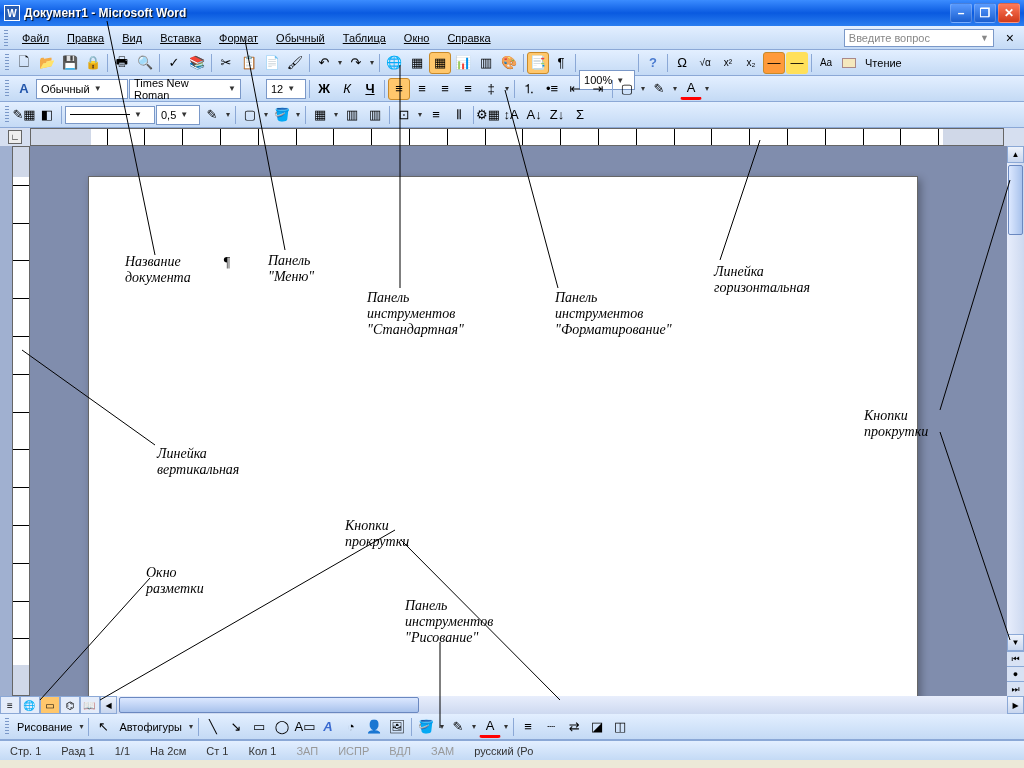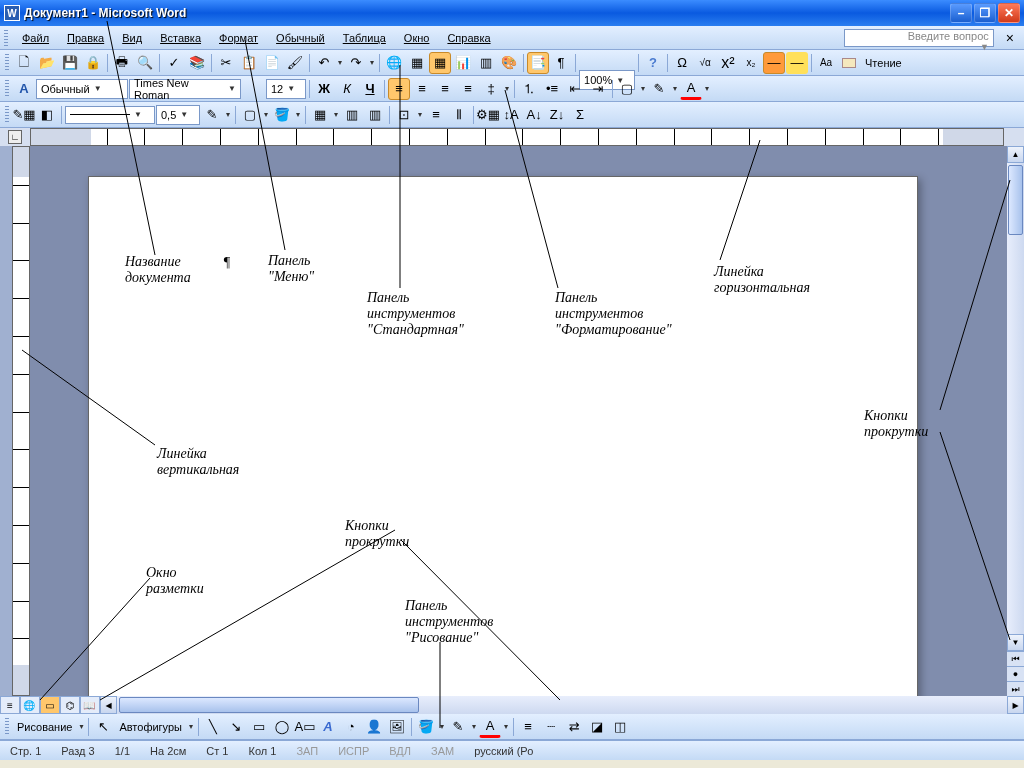--- a/index.html
+++ b/index.html
@@ -36,21 +36,21 @@
   .menubar {
     height: 24px; background: linear-gradient(to bottom,#e3efff,#c4daf5);
     border-bottom: 1px solid #8ba8d6;
     display:flex; align-items:center; padding: 0 4px; gap:2px;
     position: relative;
   }
   .menubar .grip { width:4px;height:16px;background:repeating-linear-gradient(to bottom,#7a98c8 0 1px,transparent 1px 3px);margin-right:4px; }
   .menu-item { padding: 2px 8px; cursor:default; color:#000; }
   .menu-item u { text-decoration: underline; }
   .help-box {
-    margin-left:auto; width:150px; height:18px; border:1px solid #7a98c8;background:#fff;display:flex;align-items:flex-end;padding:0 4px;color:#888;font-size:11px;flex-direction:column;
+    margin-left:auto; width:150px; height:18px; border:1px solid #7a98c8;background:#fff;display:flex;align-items:center;padding:0 4px;color:#888;font-size:11px;
   }
   .help-close { font-family: Arial; font-size: 14px; padding: 0 6px; margin-left: 4px; color:#000; }
 
   
   .toolbar {
     height: 26px; background: linear-gradient(to bottom,#e3efff,#c4daf5);
     border-bottom: 1px solid #8ba8d6;
     display:flex; align-items:center; padding: 0 2px; gap:1px;
   }
   .tb-grip { width:4px;height:18px;background:repeating-linear-gradient(to bottom,#7a98c8 0 1px,transparent 1px 3px);margin:0 3px; }
@@ -211,21 +211,21 @@
   <div class="tb-sep"></div>
   <div class="tb-combo" style="width:56px;margin-top:35px;">
       <span>100%</span>
       <span class="arrow">▼</span>
     </div>
   <div class="tb-sep"></div>
   <div class="tb-btn" style="color:#4a7bd0;font-weight:bold;">?</div>
   <div class="tb-sep"></div>
   <div class="tb-btn">Ω</div>
   <div class="tb-btn" style="font-size:10px;">√α</div>
-  <div class="tb-btn" style="font-size:16px;">x²</div>
+  <div class="tb-btn" style="font-size:10px;">x²</div>
   <div class="tb-btn" style="font-size:10px;">x₂</div>
   <div class="tb-btn active" style="background:#ff9a3a;">—</div>
   <div class="tb-btn" style="background:#ffe05a;">—</div>
   <div class="tb-sep"></div>
   <div class="tb-btn" style="font-size:10px;">Aa</div>
   <div class="tb-btn">
       <span class="read-icon"></span>
     </div>
   <span style="padding:0 4px;font-size:11px;">Чтение</span>
 </div>
@@ -385,21 +385,21 @@
   <div class="tb-sep"></div>
   <div class="tb-btn">≡</div>
   <div class="tb-btn">┈</div>
   <div class="tb-btn">⇄</div>
   <div class="tb-btn">◪</div>
   <div class="tb-btn">◫</div>
 </div>
 
 <div class="statusbar">
   <span class="status-cell">Стр. 1</span>
-  <span class="status-cell">Разд 3</span>
+  <span class="status-cell">Разд 1</span>
   <span class="status-cell">1/1</span>
   <span class="status-cell">На 2см</span>
   <span class="status-cell">Ст 1</span>
   <span class="status-cell">Кол 1</span>
   <span class="status-cell dim">ЗАП</span>
   <span class="status-cell dim">ИСПР</span>
   <span class="status-cell dim">ВДЛ</span>
   <span class="status-cell dim">ЗАМ</span>
   <span class="status-cell">русский (Ро</span>
 </div>

